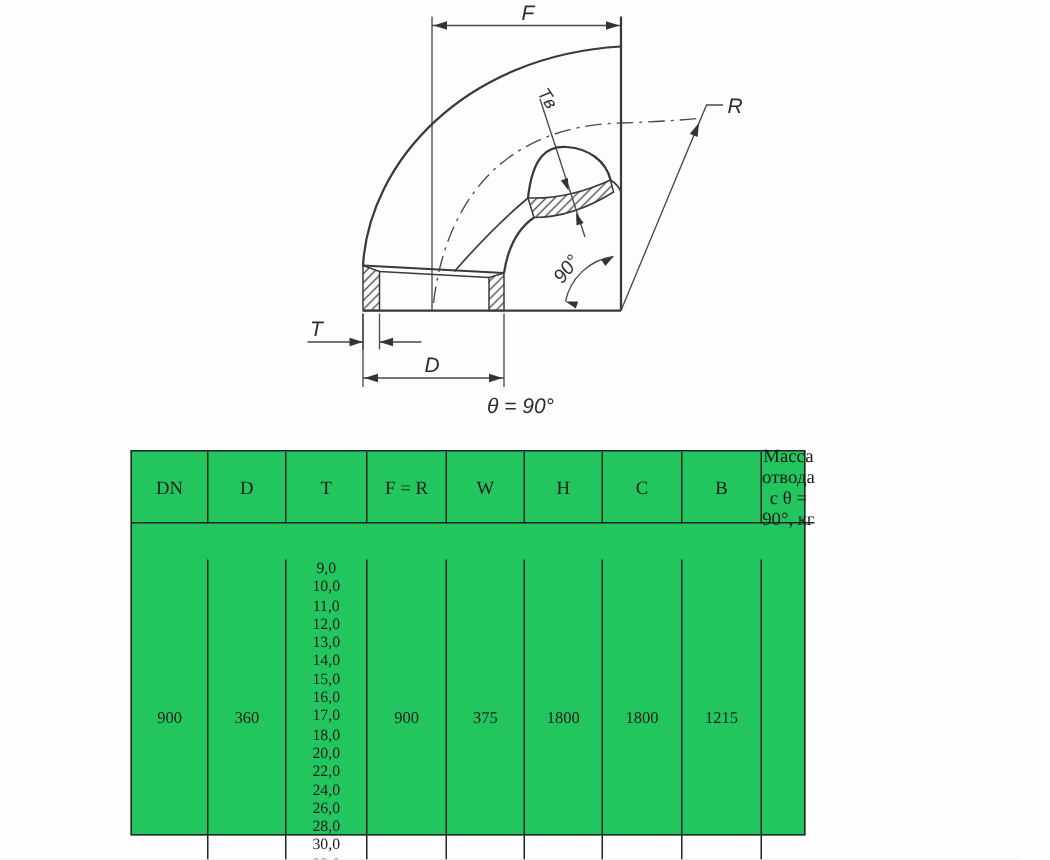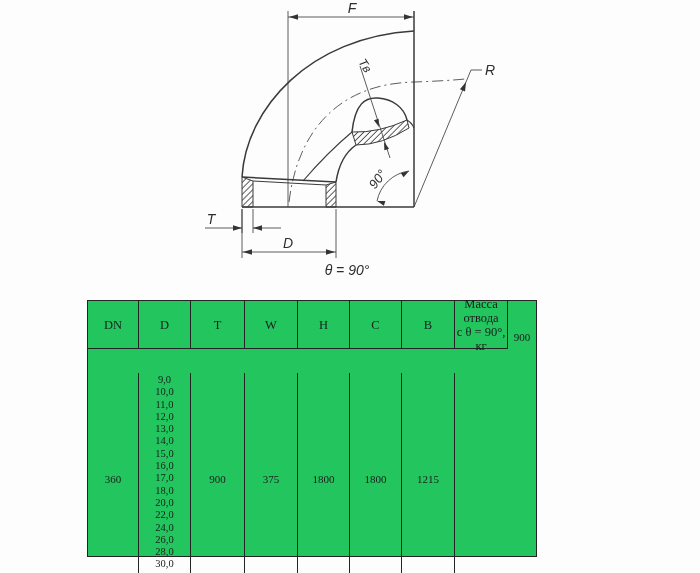--- a/index.html
+++ b/index.html
@@ -96,20 +96,21 @@
     <text x="288" y="248" font-size="14" text-anchor="middle">D</text>
     <text transform="translate(358,62) rotate(57)" font-size="12" text-anchor="start">Tв</text>
     <text transform="translate(381,182) rotate(-52)" font-size="13" text-anchor="middle">90°</text>
     <text x="347" y="275" font-size="14" text-anchor="middle">θ = 90°</text>
   </svg>
 
   <div class="dim-table">
     <div class="cell th">DN</div>
     <div class="cell th">D</div>
     <div class="cell th">T</div>
+    <div class="cell th">F = R</div>
     <div class="cell th">W</div>
     <div class="cell th">H</div>
     <div class="cell th">C</div>
     <div class="cell th">B</div>
     <div class="cell th">Масса отвода
 с θ = 90°, кг</div>
 
     <div class="cell td">900</div>
     <div class="cell td">360</div>
     <div class="cell td multi">9,0

